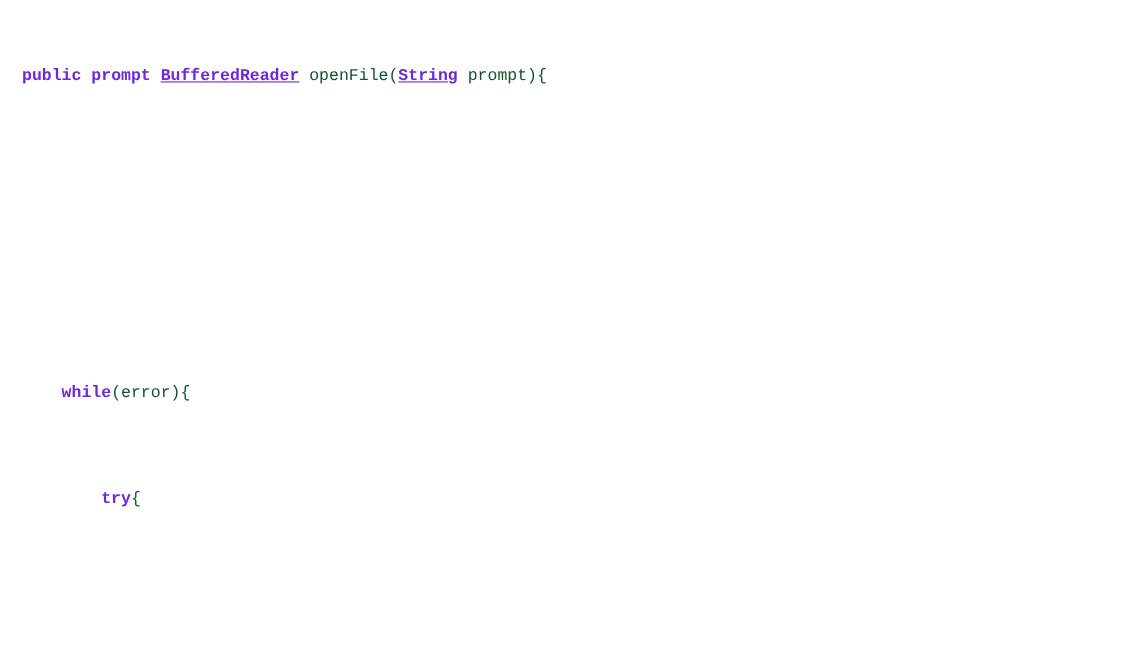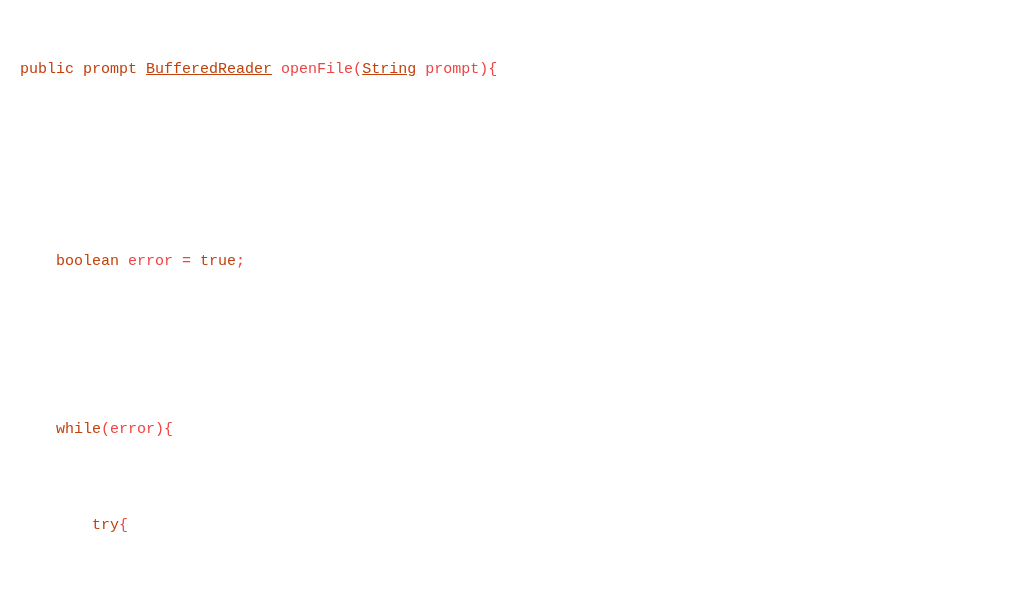--- a/index.html
+++ b/index.html
@@ -17,38 +17,37 @@
       width: 1024px;
       height: 596px;
       overflow: hidden;
       padding: 10px 20px;
     }
 
     .code-block {
       white-space: pre;
     }
 
-    .kw { color: #c2410c; font-weight: normal; } 
+    .kw { color: #6d28d9; font-weight: bold; } 
     .underline { text-decoration: underline; } 
-    .plain { color: #ef4444; }
+    .plain { color: #14532d; }
 
     .line {
       display: block;
       min-height: 1.6em;
     }
   </style>
 </head>
 <body>
 
 <div class="code-block">
   <span class="line"><span class="kw">public</span> <span class="kw">prompt</span> <span class="kw underline">BufferedReader</span> <span class="plain">openFile(</span><span class="kw underline">String</span> <span class="plain">prompt){</span></span>
 
 
   <span class="line"> </span>
-  <span class="line">    <span class="kw">boolean</span> <span class="plain">error = </span><span class="kw">true</span><span class="plain">;</span></span>
 
   <span class="line"> </span>
   <span class="line">    <span class="kw">while</span><span class="plain">(error){</span></span>
 
   <span class="line">        <span class="kw">try</span><span class="plain">{</span></span>
 
   
 
   
   

